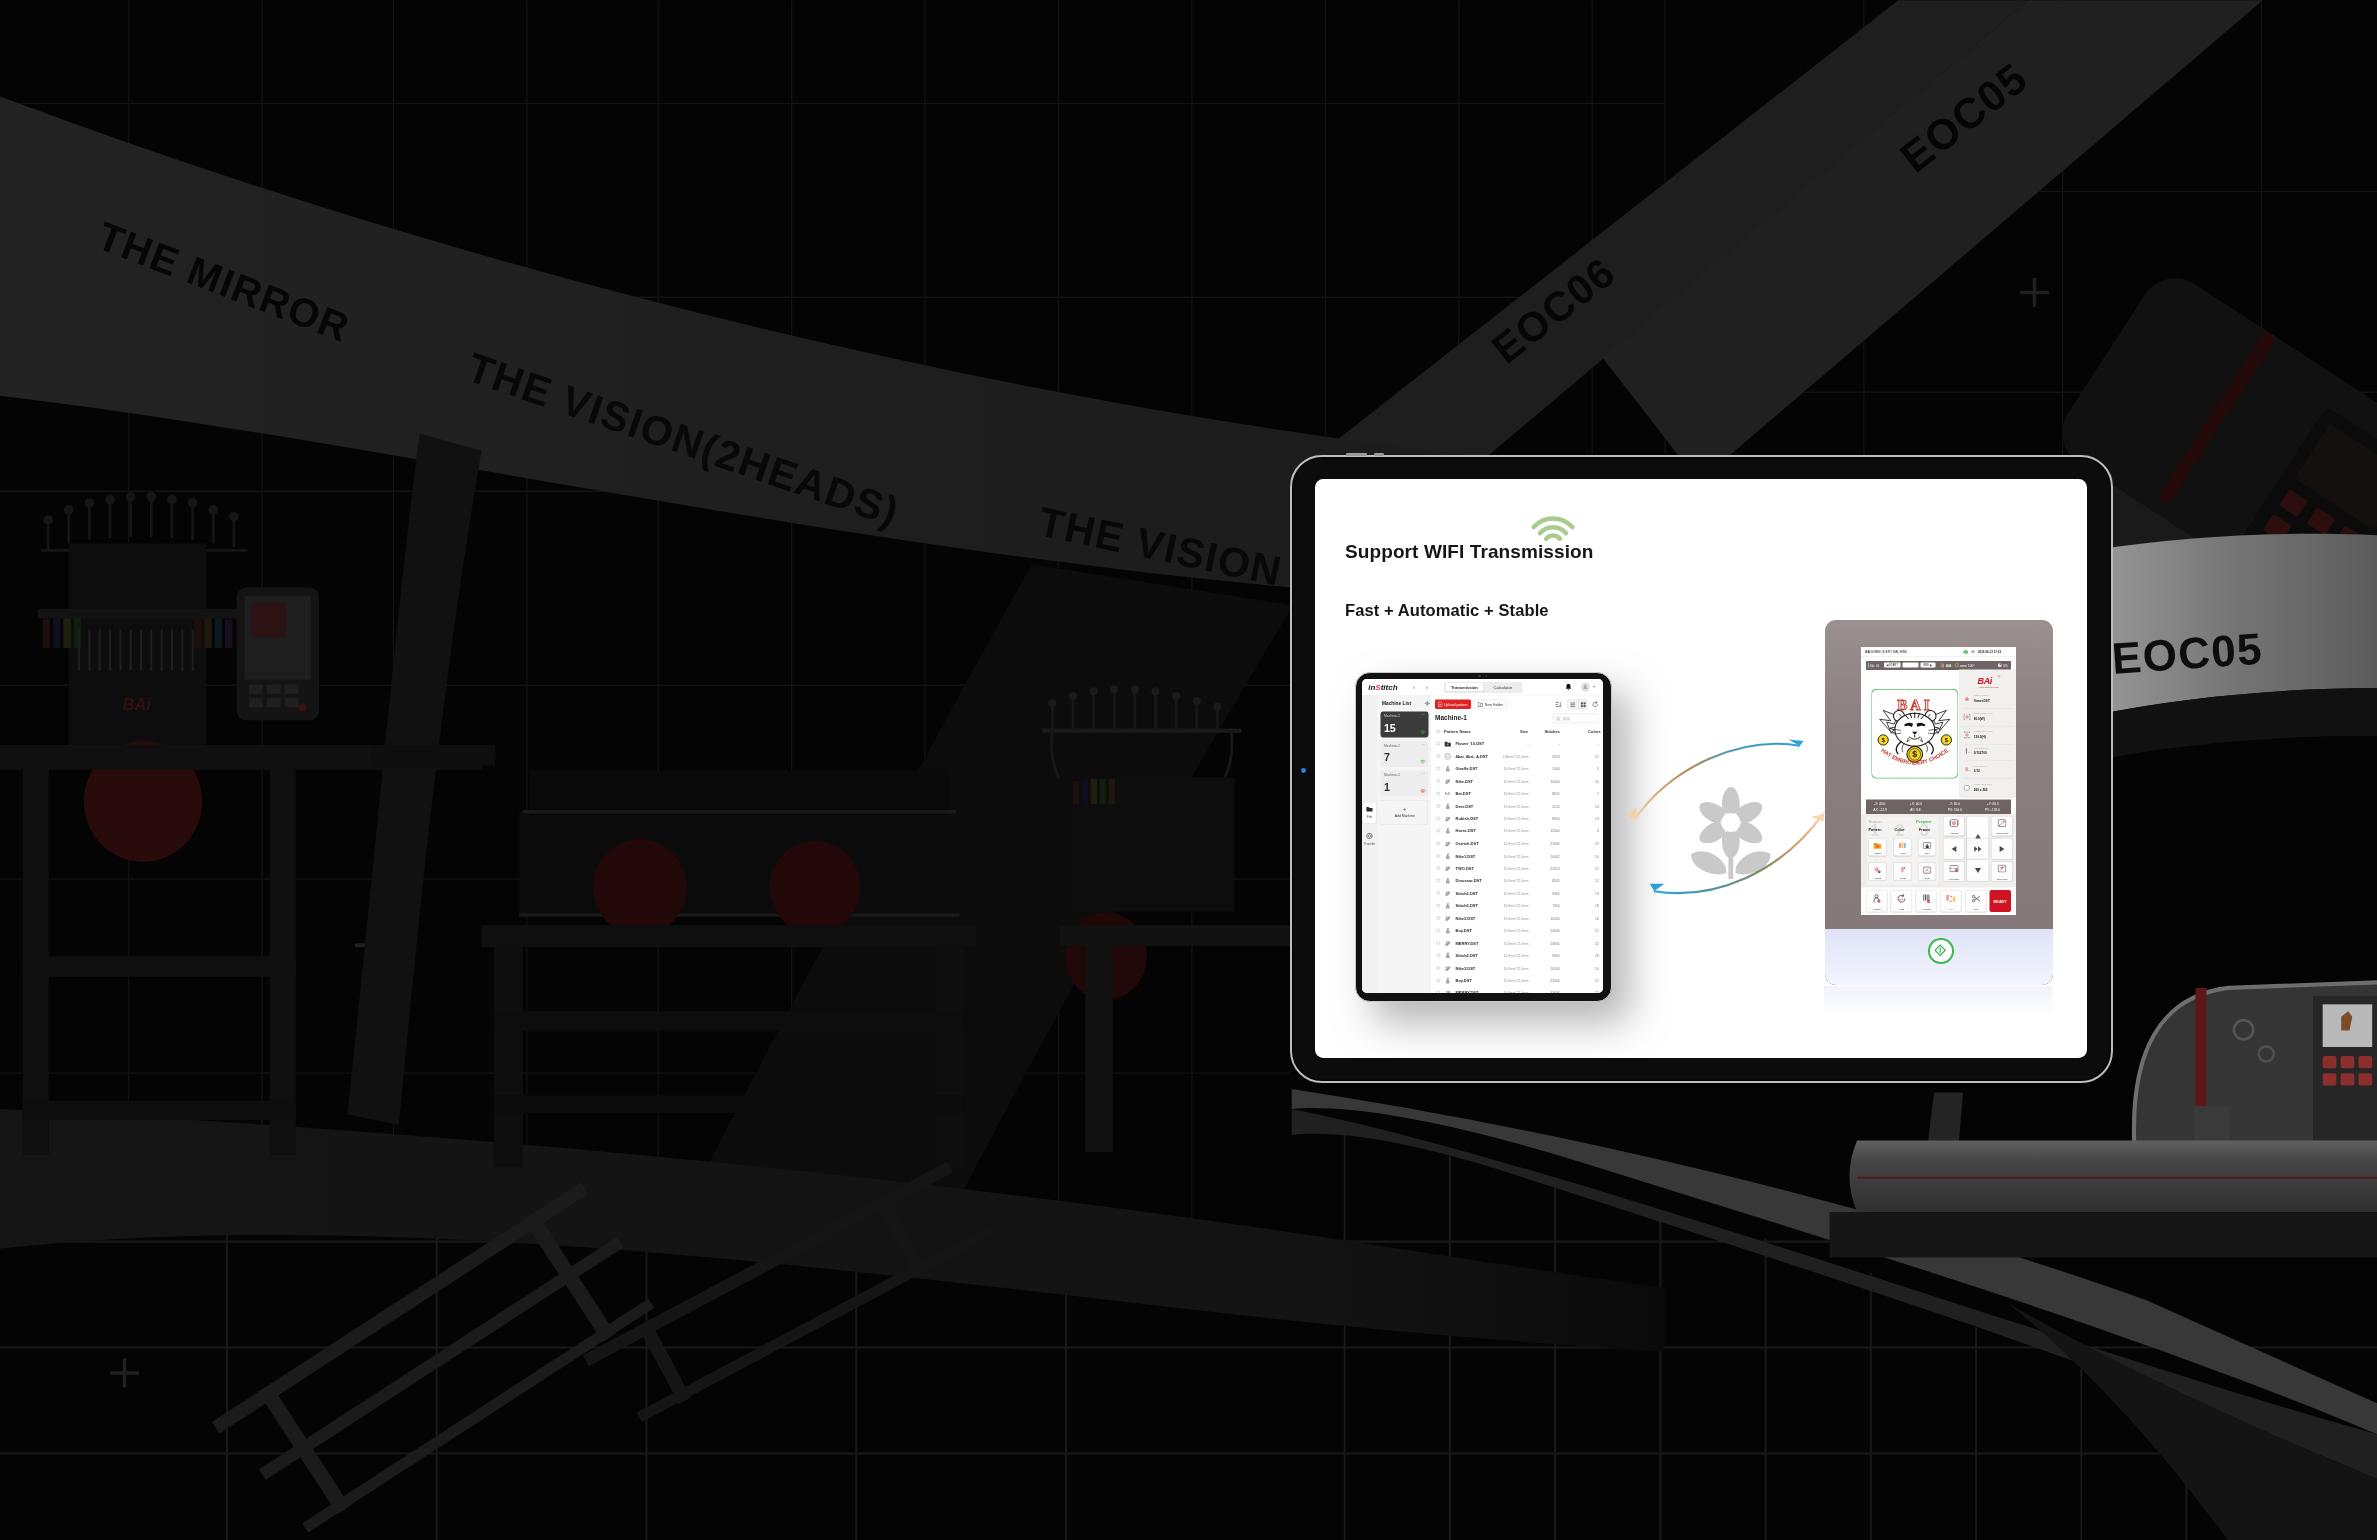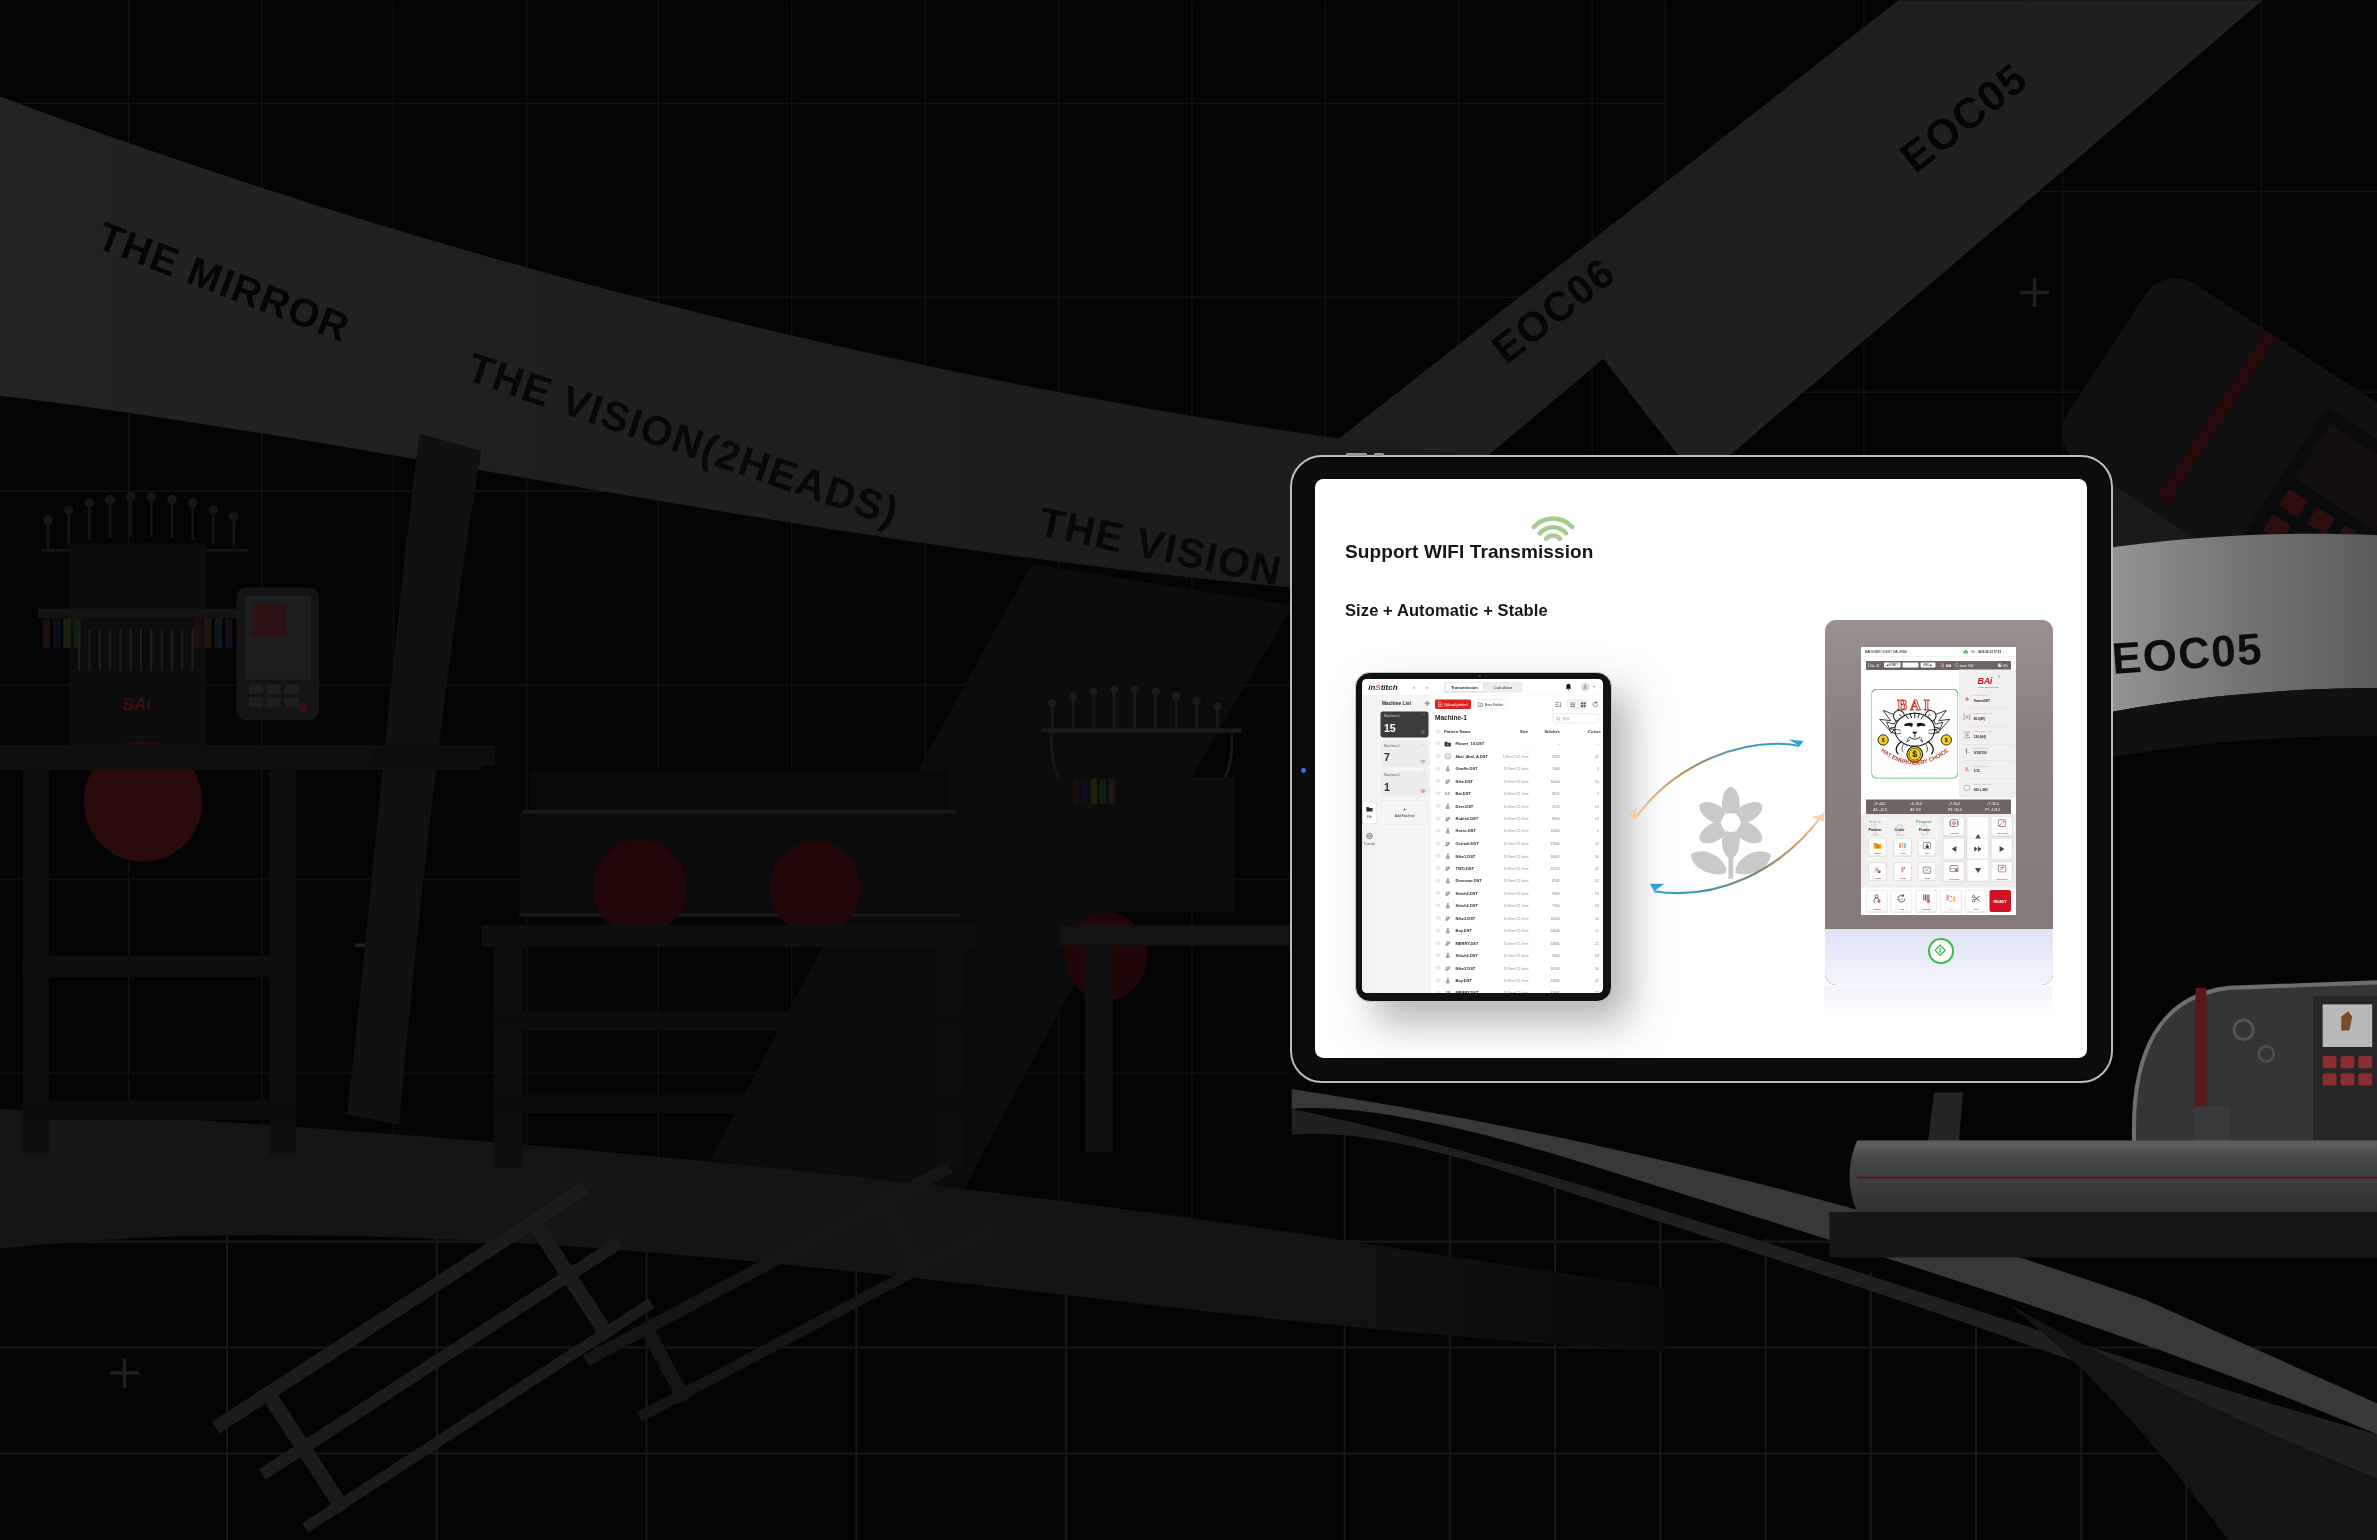--- a/index.html
+++ b/index.html
@@ -279,21 +279,21 @@
   <svg class="wifi" width="44" height="32" viewBox="0 0 64 46">
     <g fill="none" stroke="#a9cb8e" stroke-width="6.5" stroke-linecap="round">
       <path d="M4,26 A38,38 0 0 1 60,26"></path>
       <path d="M13,35 A25,25 0 0 1 51,35"></path>
       <path d="M22,43 A13,13 0 0 1 42,43"></path>
     </g>
   </svg>
 
   <div class="h1">Support WIFI Transmission</div>
 
-  <div class="h2">Size + Automatic + Stable</div>
+  <div class="h2">Fast + Automatic + Stable</div>
 
 <div class="itab">
         <div style="position:absolute;left:122px;top:1.7px;width:2.8px;height:2.8px;border-radius:50%;background:#3a3a3a;"></div>
         <div style="position:absolute;left:129px;top:2.1px;width:2.1px;height:2.1px;border-radius:50%;background:#2f2f2f;"></div>
         <div class="iscreen" id="iscreen">
 <div style="position:absolute;left:0;top:0;width:483px;height:629px;background:#f5f5f6;transform:scale(0.5);transform-origin:0 0;font-family:'Liberation Sans',sans-serif;">
 
   <div style="position:absolute;left:0;top:0;width:483px;height:33px;background:#fff;border-bottom:0.7px solid #ececec;">
     <span style="position:absolute;left:12.4px;top:6.9px;font-size:16px;font-weight:800;font-style:italic;color:#1a1a1a;">in<span style="color:#e8388a;">S</span>titch</span>
     <span style="position:absolute;left:102px;top:8.3px;font-size:12.4px;color:#555;">‹</span>

